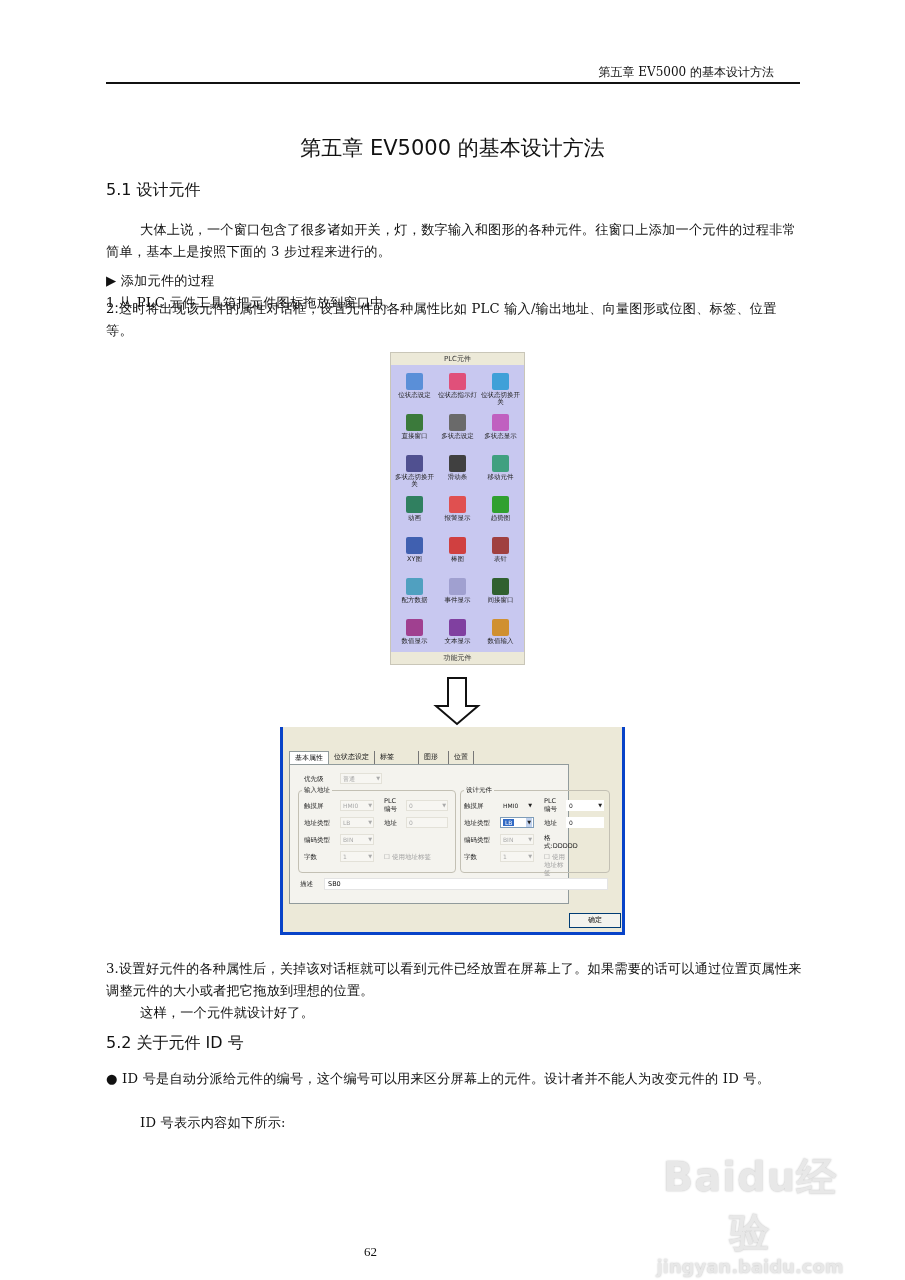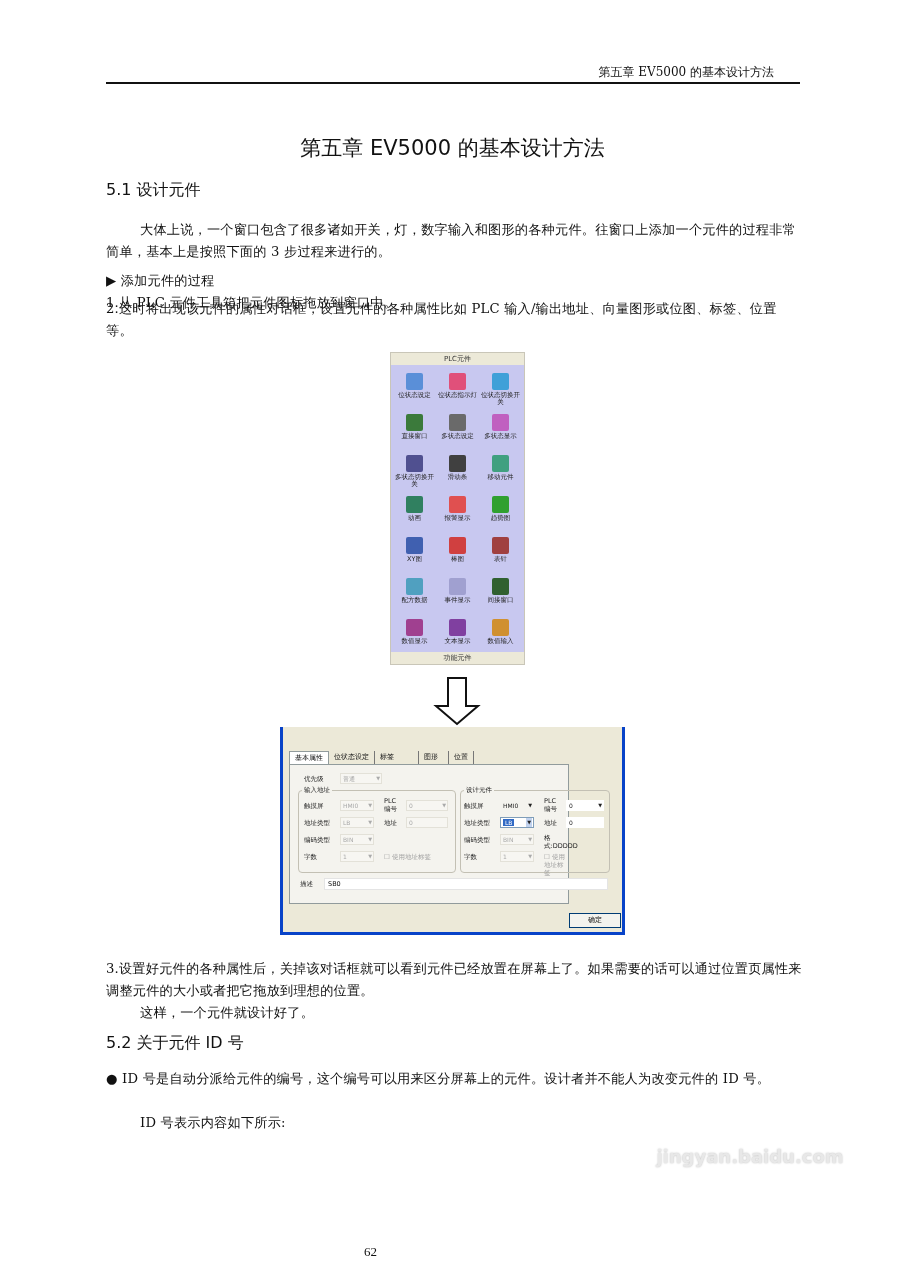--- a/index.html
+++ b/index.html
@@ -212,16 +212,17 @@
 </div>
 
 <div class="p" style="top:958px;">3.设置好元件的各种属性后，关掉该对话框就可以看到元件已经放置在屏幕上了。如果需要的话可以通过位置页属性来调整元件的大小或者把它拖放到理想的位置。</div>
 <div class="p indent" style="top:1002px;">这样，一个元件就设计好了。</div>
 
 <div class="h2" style="top:1033px;">5.2 关于元件 ID 号</div>
 <div class="p" style="top:1068px;">● ID 号是自动分派给元件的编号，这个编号可以用来区分屏幕上的元件。设计者并不能人为改变元件的 ID 号。</div>
 <div class="p indent" style="top:1112px;">ID 号表示内容如下所示:</div>
 
 <div class="watermark">
+  <div class="wm-logo">Baidu经验</div>
   <div class="wm-url">jingyan.baidu.com</div>
 </div>
 
 <div class="page-number">62</div>
 
 </body></html>

